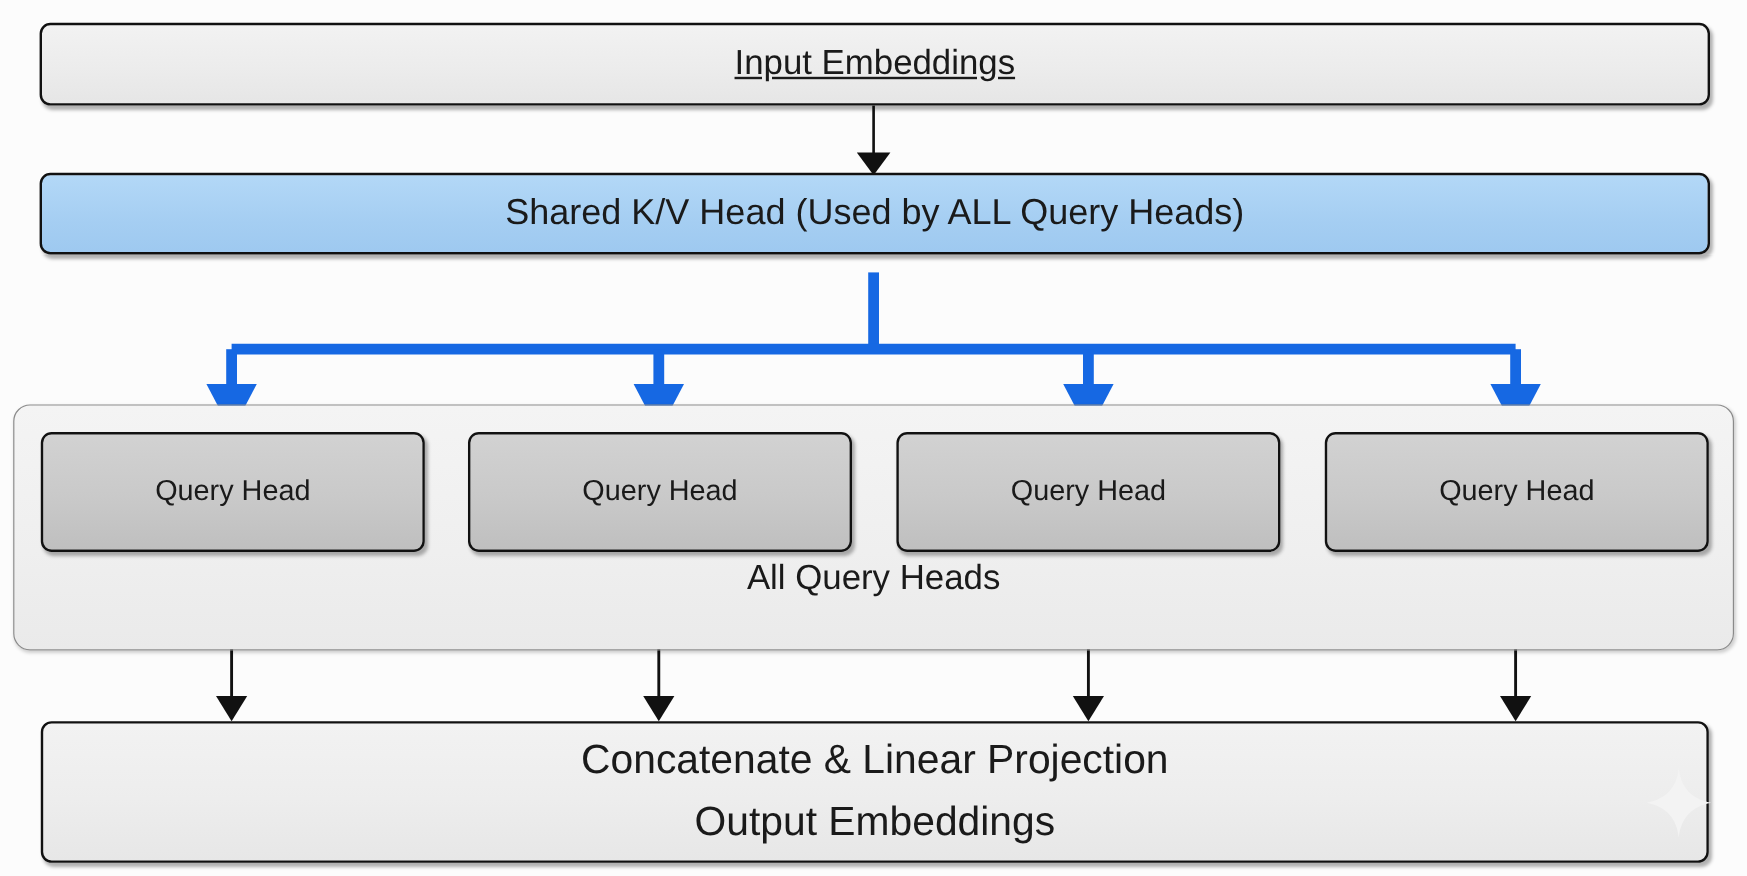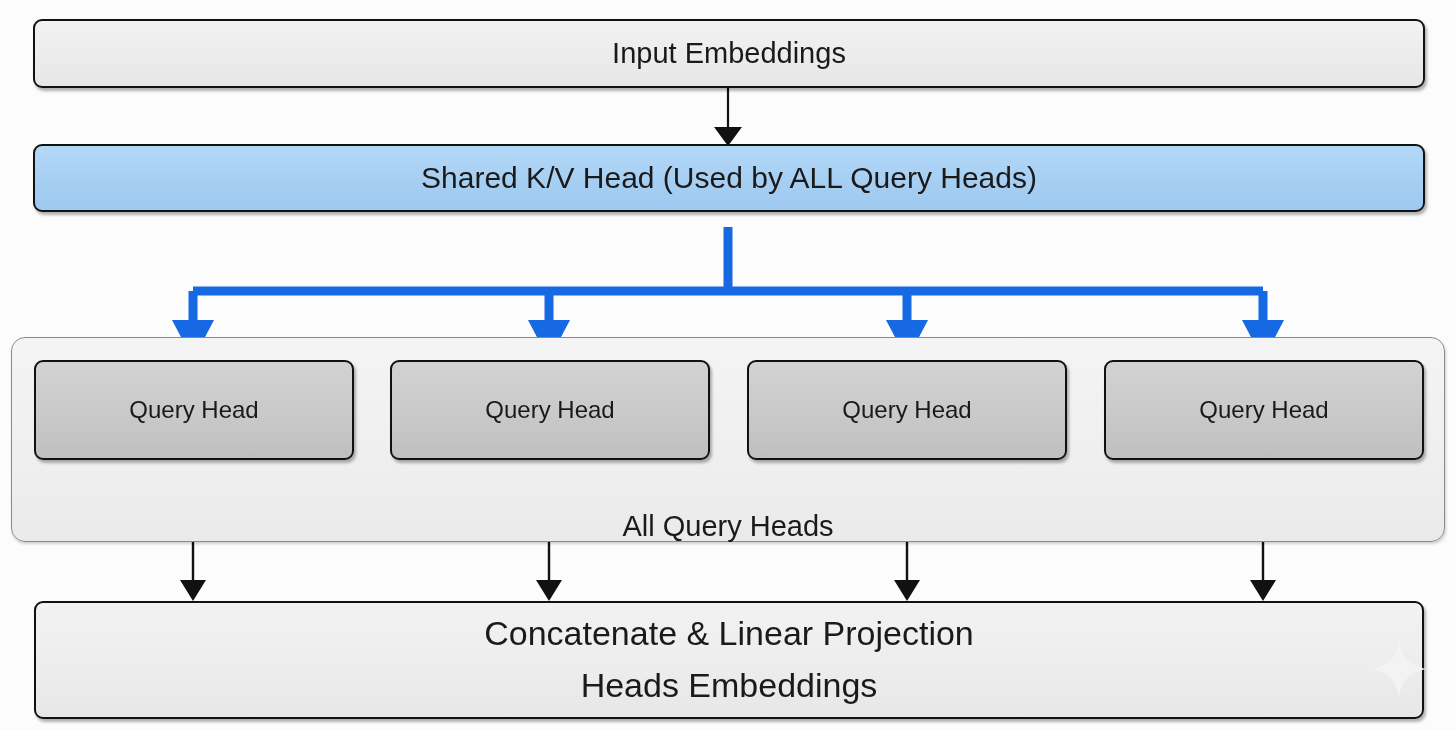--- a/index.html
+++ b/index.html
@@ -36,20 +36,21 @@
   }
 
   
   #node-input {
     left: 33px;
     top: 19px;
     width: 1392px;
     height: 69px;
     background: linear-gradient(180deg, #f2f2f2 0%, #ececec 55%, #e6e6e6 100%);
     font-size: 29px;
+    text-decoration: underline;
   }
 
   
   #node-kv {
     left: 33px;
     top: 144px;
     width: 1392px;
     height: 68px;
     background: linear-gradient(180deg, #b3d8f7 0%, #a5cef2 60%, #9ec9f0 100%);
     font-size: 30px;
@@ -70,21 +71,20 @@
   }
 
   #group-query-heads-label {
     position: absolute;
     left: 0;
     top: 128px;
     width: 100%;
     text-align: center;
     font-size: 29px;
     color: #1a1a1a;
-    margin-top: 44px;
   }
 
   .query-head {
     position: absolute;
     top: 360px;
     width: 320px;
     height: 100px;
     background: linear-gradient(180deg, #d2d2d2 0%, #c9c9c9 55%, #bfbfbf 100%);
     font-size: 24px;
   }
@@ -183,20 +183,20 @@
     <div id="group-query-heads-label">All Query Heads</div>
   </div>
 
   <div class="node query-head" id="query-head-0">Query Head</div>
   <div class="node query-head" id="query-head-1">Query Head</div>
   <div class="node query-head" id="query-head-2">Query Head</div>
   <div class="node query-head" id="query-head-3">Query Head</div>
 
   <div class="node" id="node-output">
     <span class="line">Concatenate &amp; Linear Projection</span>
-    <span class="line">Heads Embeddings</span>
+    <span class="line">Output Embeddings</span>
   </div>
 
   <svg id="sparkle-watermark" viewBox="0 0 54 58" xmlns="http://www.w3.org/2000/svg">
     <path d="M27,0 C28.6,16.2 37.8,26.1 54,29 C37.8,31.9 28.6,41.8 27,58 C25.4,41.8 16.2,31.9 0,29 C16.2,26.1 25.4,16.2 27,0 z" fill="#f3f3f3"></path>
   </svg>
 
 </div>
 
 </body></html>

